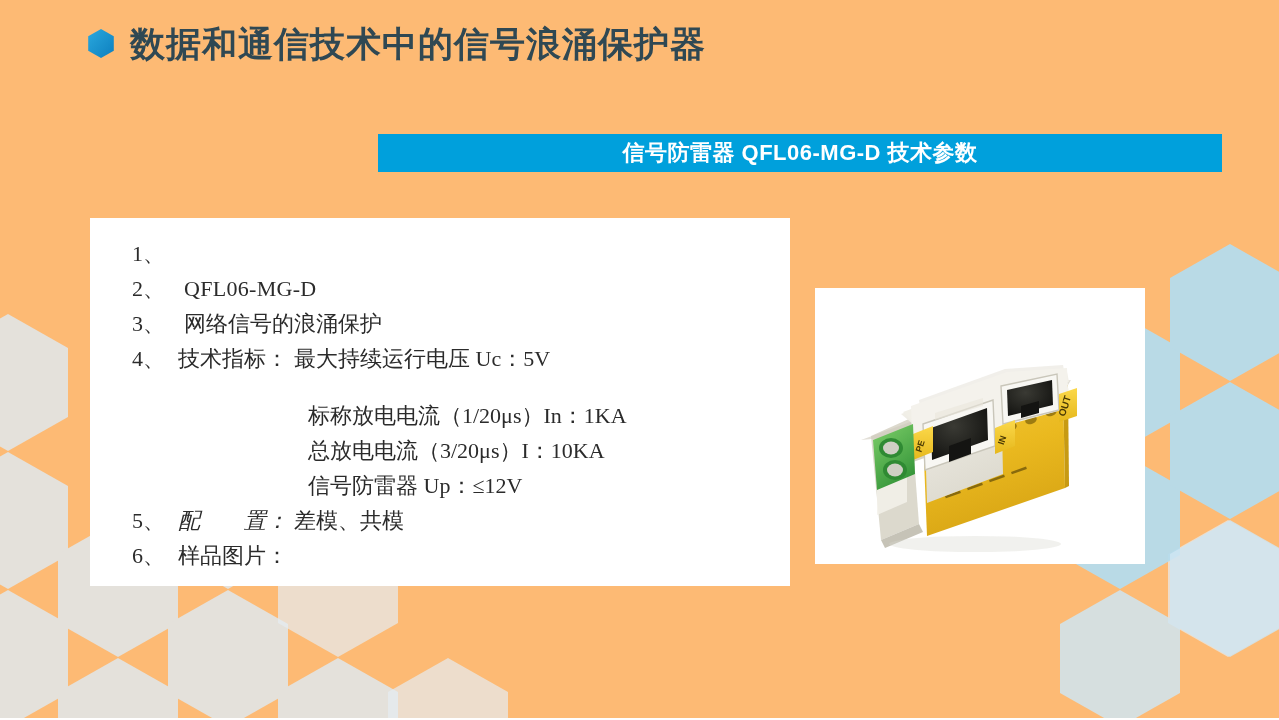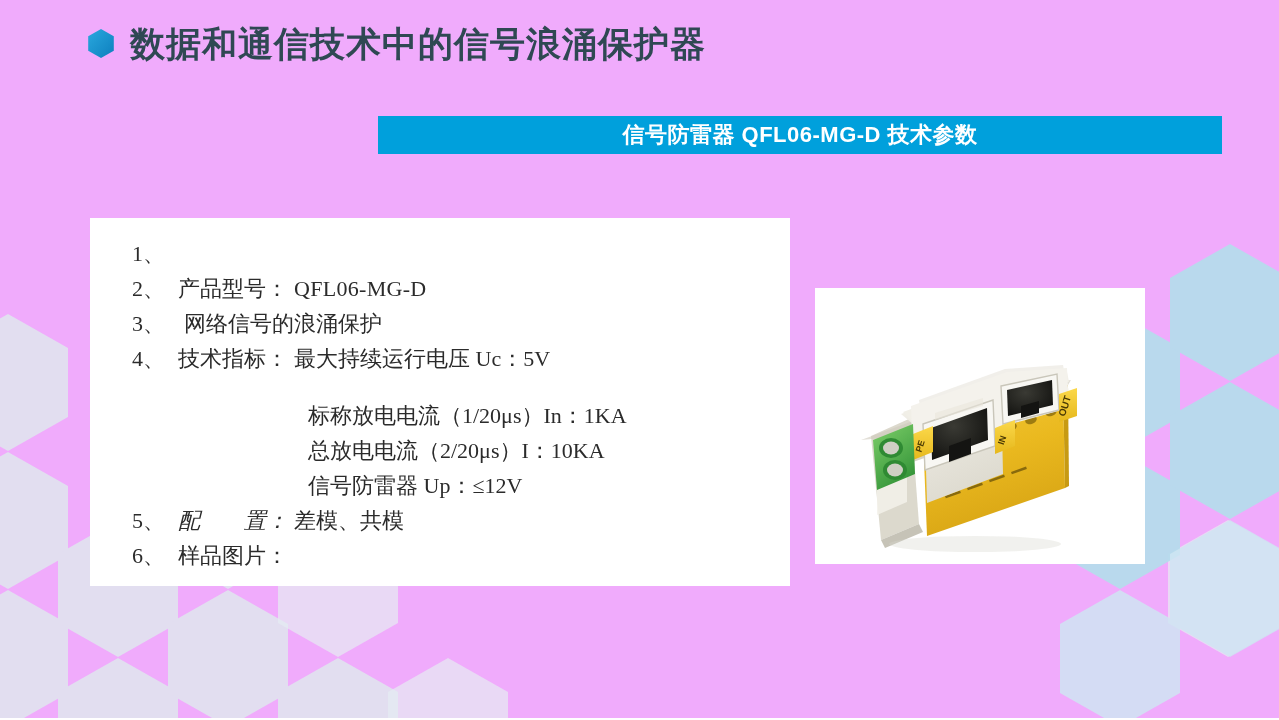--- a/index.html
+++ b/index.html
@@ -4,21 +4,21 @@
 <style>
   html, body {
     margin: 0;
     padding: 0;
     background: #ffffff;
   }
   #slide {
     position: relative;
     width: 1279px;
     height: 718px;
-    background: #f0abfc;
+    background: #fdba74;
     overflow: hidden;
     font-family: "Liberation Sans", sans-serif;
   }
 
   
   #hex-layer {
     position: absolute;
     inset: 0;
     pointer-events: none;
   }
@@ -44,21 +44,21 @@
     color: #2f4853;
     letter-spacing: 1px;
     line-height: 1;
     white-space: nowrap;
   }
 
   
   #banner {
     position: absolute;
     left: 378px;
-    top: 116px;
+    top: 134px;
     width: 844px;
     height: 38px;
     background: #00a0dc;
     display: flex;
     align-items: center;
     justify-content: center;
   }
   #banner-text {
     color: #ffffff;
     font-size: 22px;
@@ -187,21 +187,20 @@
 
   <div id="spec-card">
     <div id="spec-list">
 
       <div class="spec-line">
         <span class="spec-num">1、</span>
       </div>
 
       <div class="spec-line">
         <span class="spec-num">2、</span>
-        <span class="spec-key">产品型号：</span>
         <span class="spec-val mono-model">QFL06-MG-D</span>
       </div>
 
       <div class="spec-line">
         <span class="spec-num">3、</span>
         <span class="spec-val">网络信号的浪涌保护</span>
       </div>
 
       <div class="spec-line">
         <span class="spec-num">4、</span>
@@ -209,21 +208,21 @@
         <span class="spec-val">最大持续运行电压 Uc：5V</span>
       </div>
 
       <div class="spec-gap"></div>
 
       <div class="spec-line indented">
         <span class="spec-val">标称放电电流（1/20μs）In：1KA</span>
       </div>
 
       <div class="spec-line indented">
-        <span class="spec-val">总放电电流（2/20μs）I：10KA</span>
+        <span class="spec-val">总放电电流（3/20μs）I：10KA</span>
       </div>
 
       <div class="spec-line indented">
         <span class="spec-val">信号防雷器 Up：≤12V</span>
       </div>
 
       <div class="spec-line">
         <span class="spec-num">5、</span>
         <span class="spec-key wide">配　　置：</span>
         <span class="spec-val">差模、共模</span>

